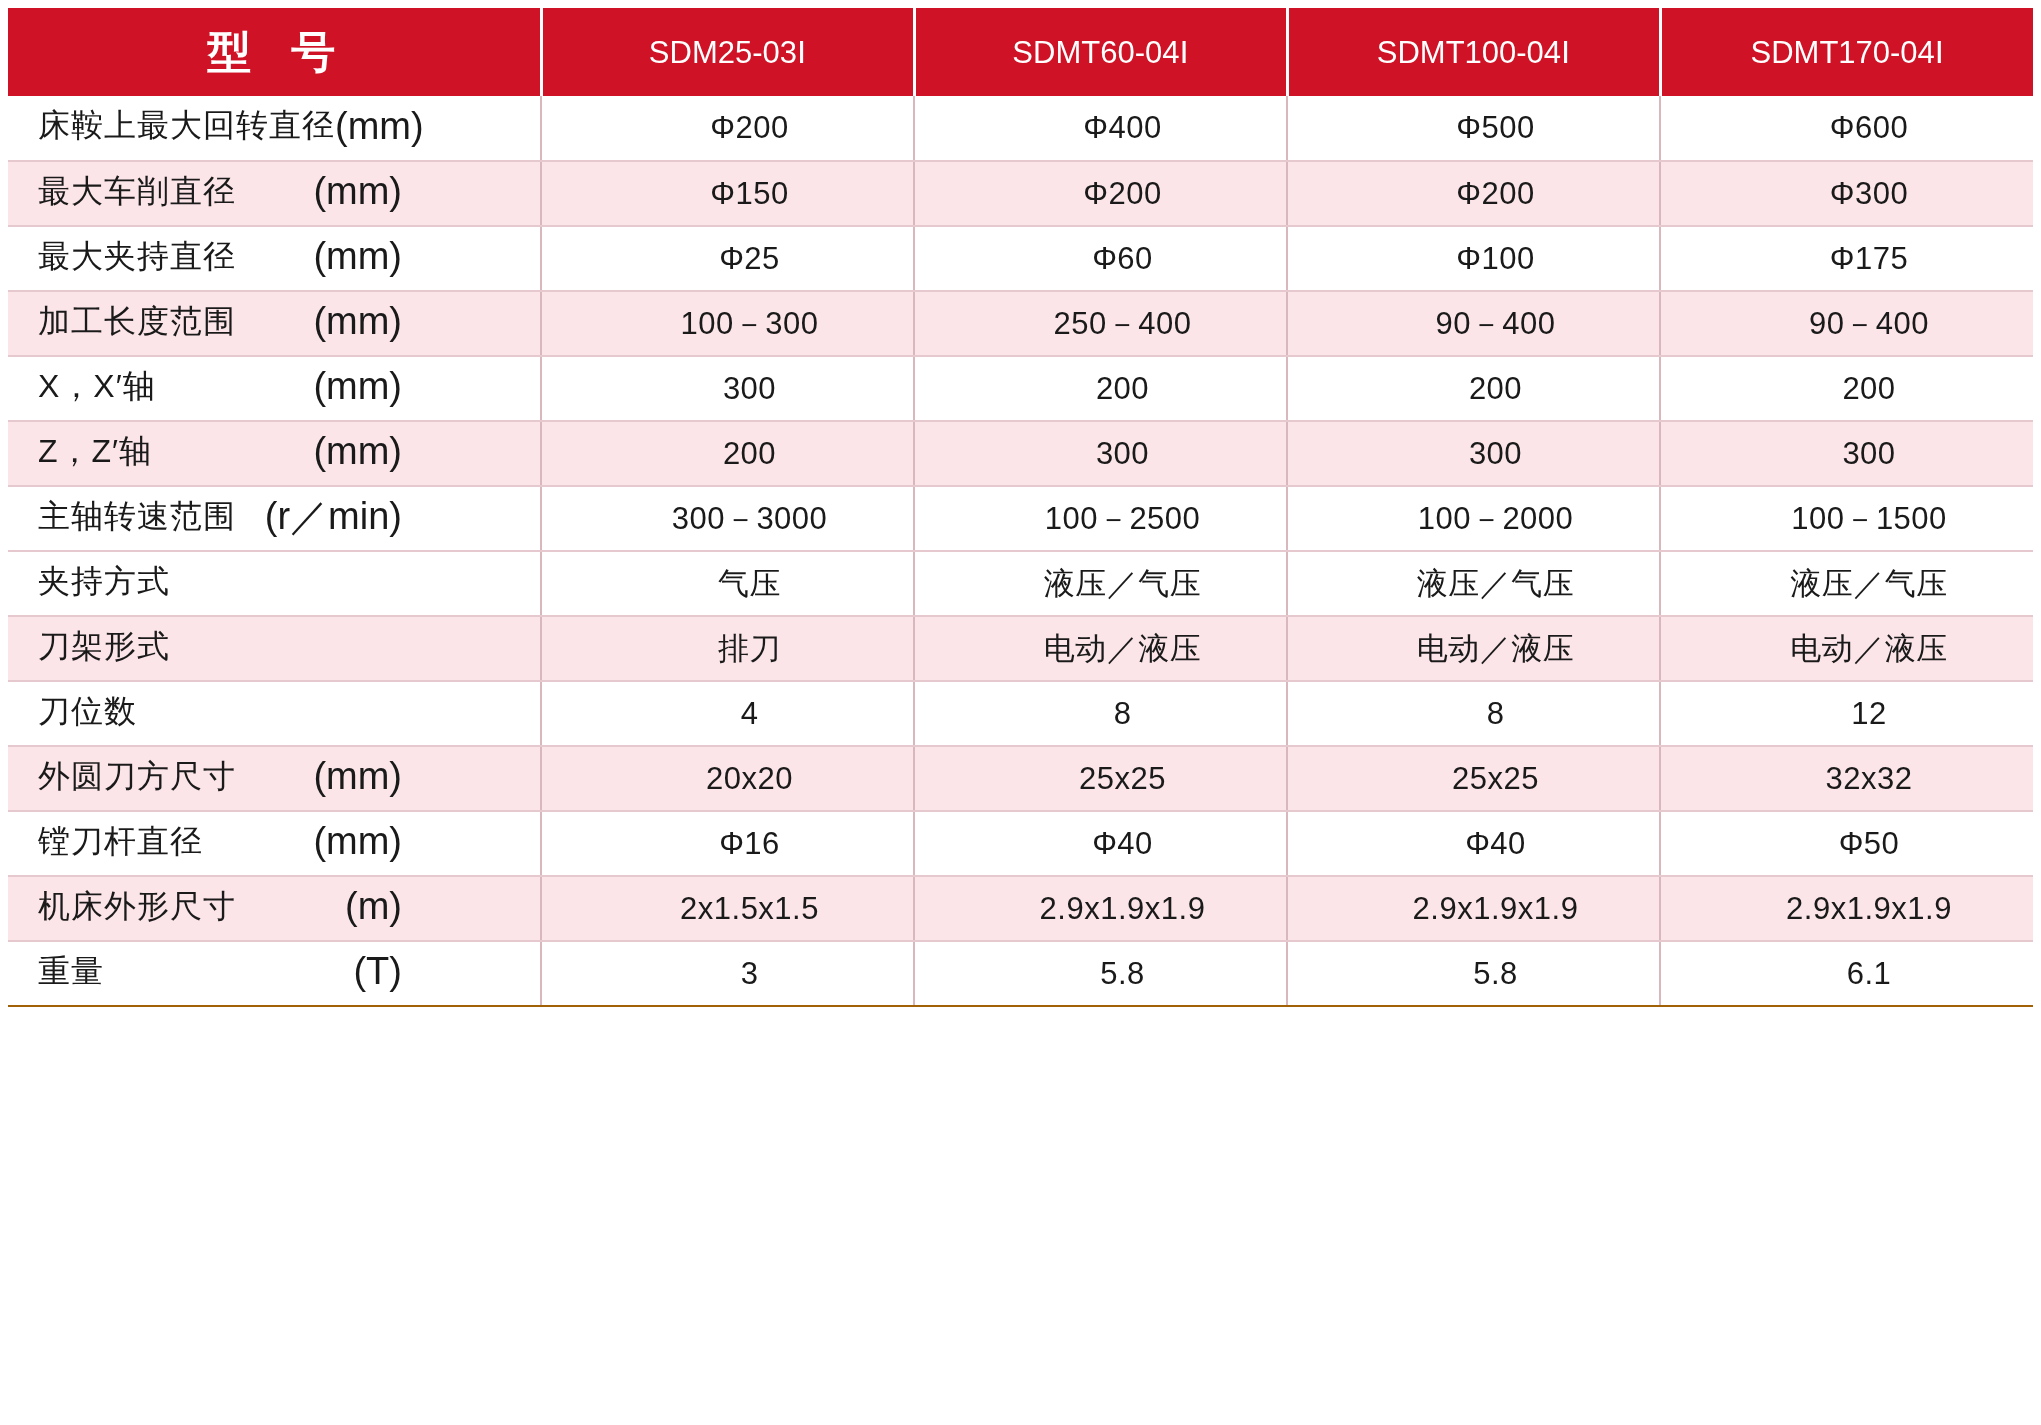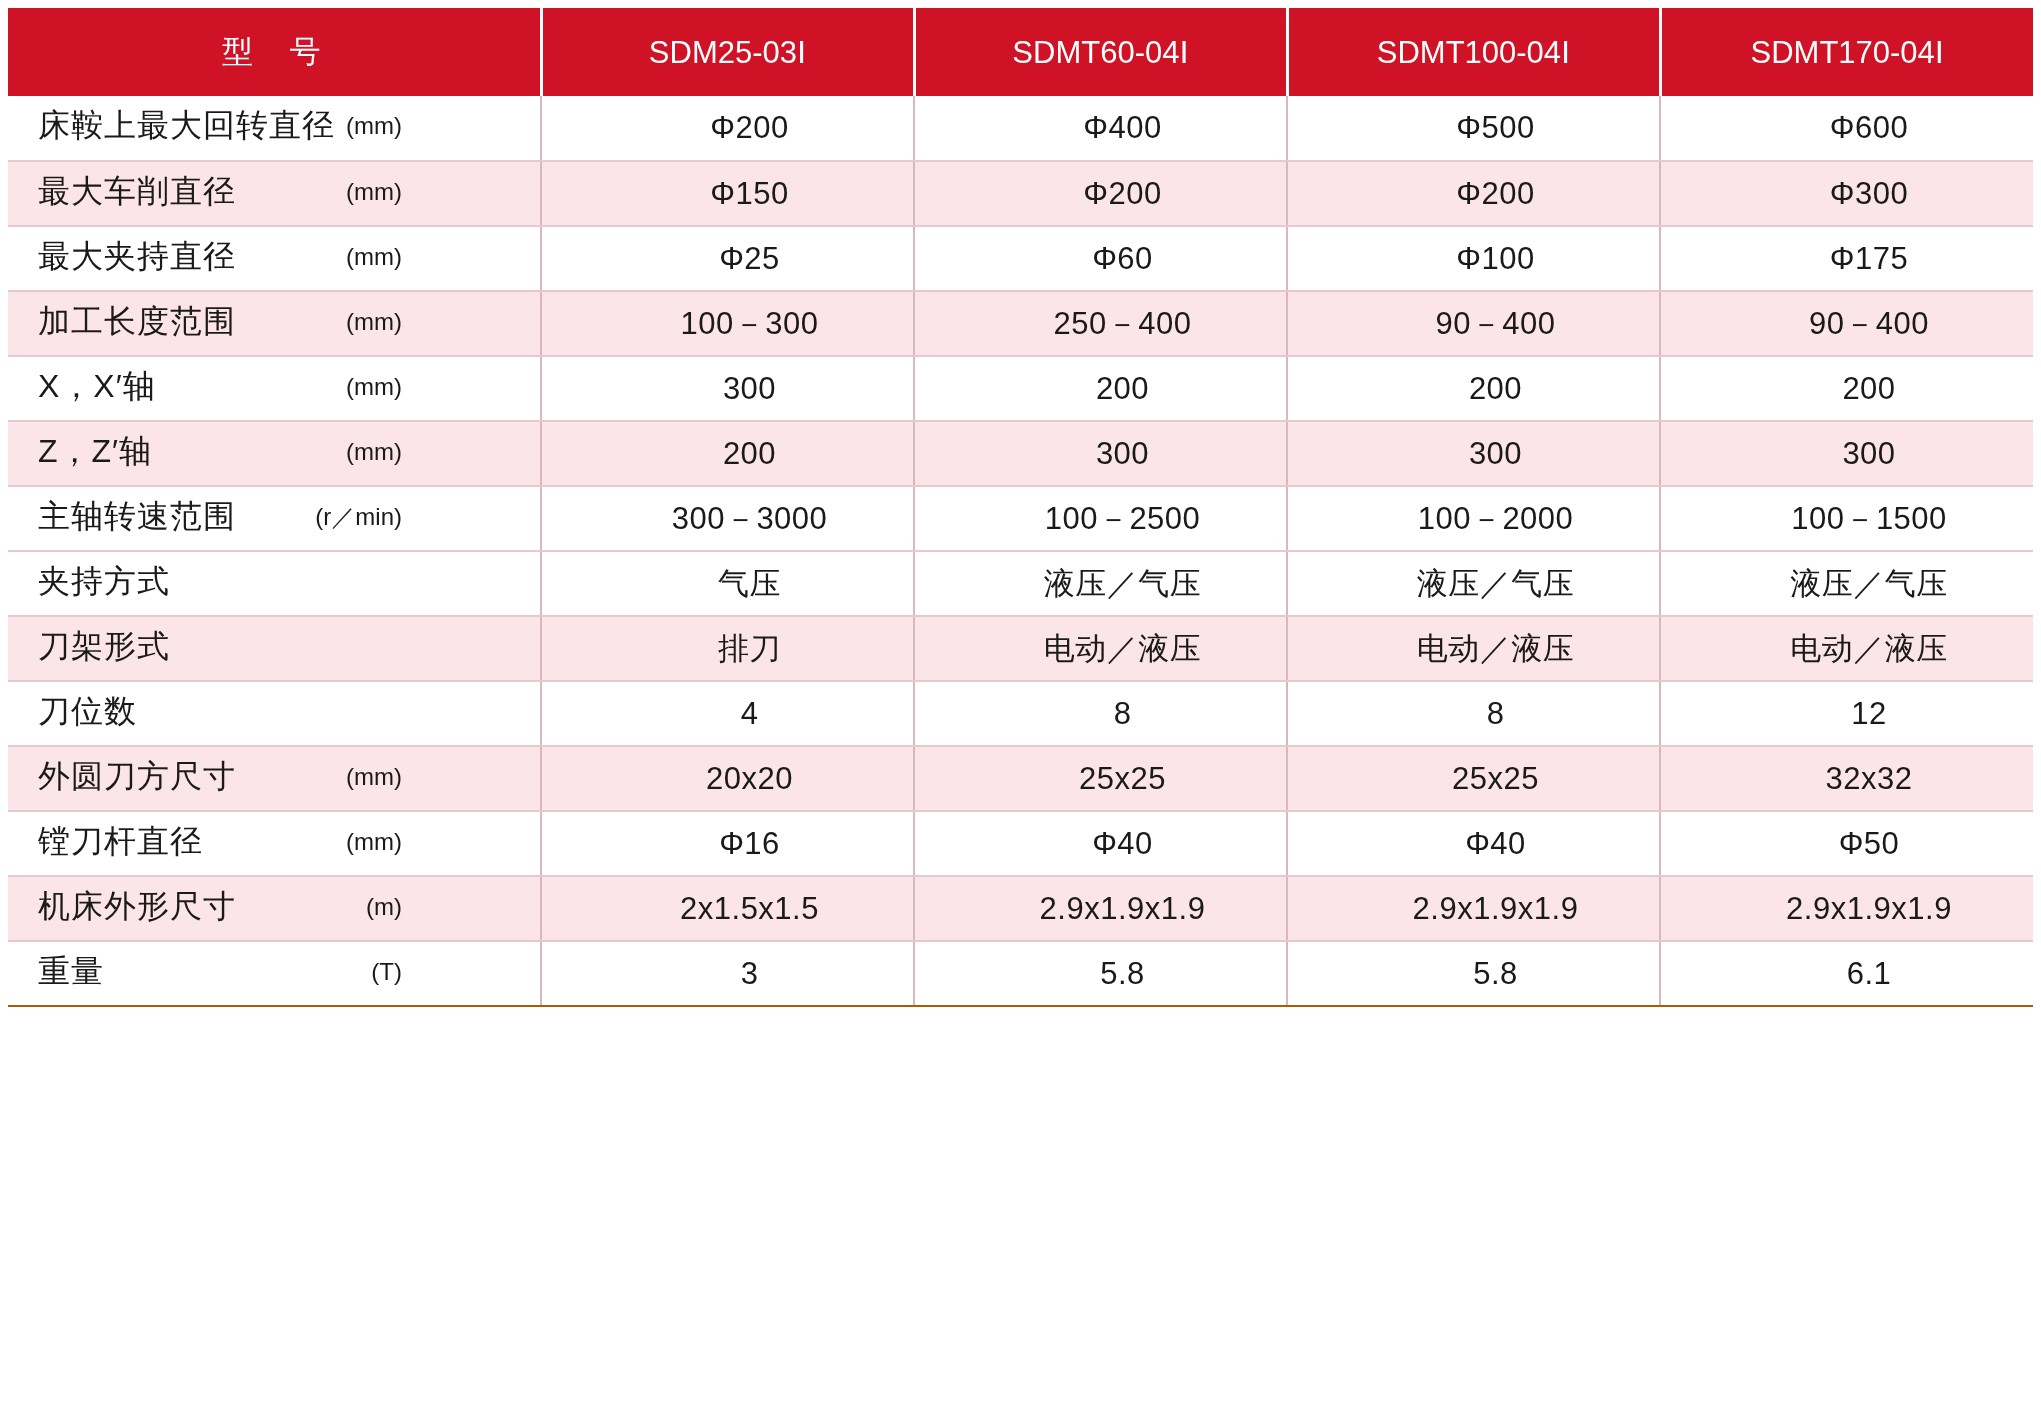--- a/index.html
+++ b/index.html
@@ -38,23 +38,24 @@
     color: #ffffff;
     font-weight: normal;
     height: 86px;
     vertical-align: middle;
     border-right: 3px solid #ffffff;
     font-size: 42px;
     letter-spacing: 1px;
   }
   thead th:last-child { border-right: none; }
   thead th.head-label {
-    font-size: 31px;
+    font-size: 44px;
     letter-spacing: 14px;
     padding-left: 10px;
+    font-weight: bold;
   }
   thead th.head-model {
     font-size: 31px;
     letter-spacing: 0px;
   }
 
   tbody tr { height: 65px; }
   tbody tr.odd td { background: #ffffff; }
   tbody tr.even td { background: #fbe5e8; }
 
@@ -85,21 +86,21 @@
     justify-content: space-between;
     width: 100%;
     height: 100%;
   }
   .label-text {
     font-size: 32px;
     letter-spacing: 1px;
     white-space: nowrap;
   }
   .label-unit {
-    font-size: 24px;
+    font-size: 38px;
     white-space: nowrap;
     padding-right: 120px;
     color: #1a1a1a;
   }
   .value-text {
     font-size: 31px;
     letter-spacing: 0.5px;
     white-space: nowrap;
   }
 </style>

